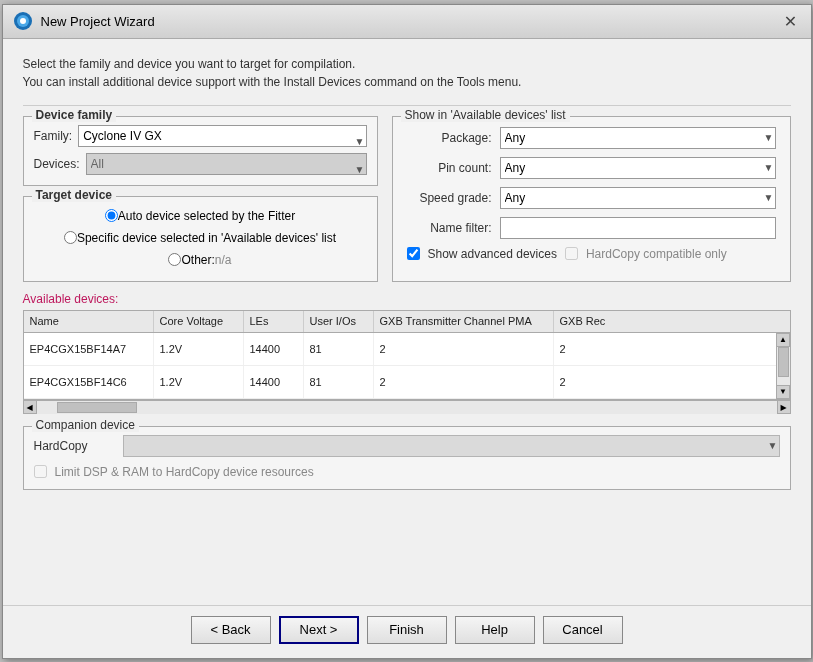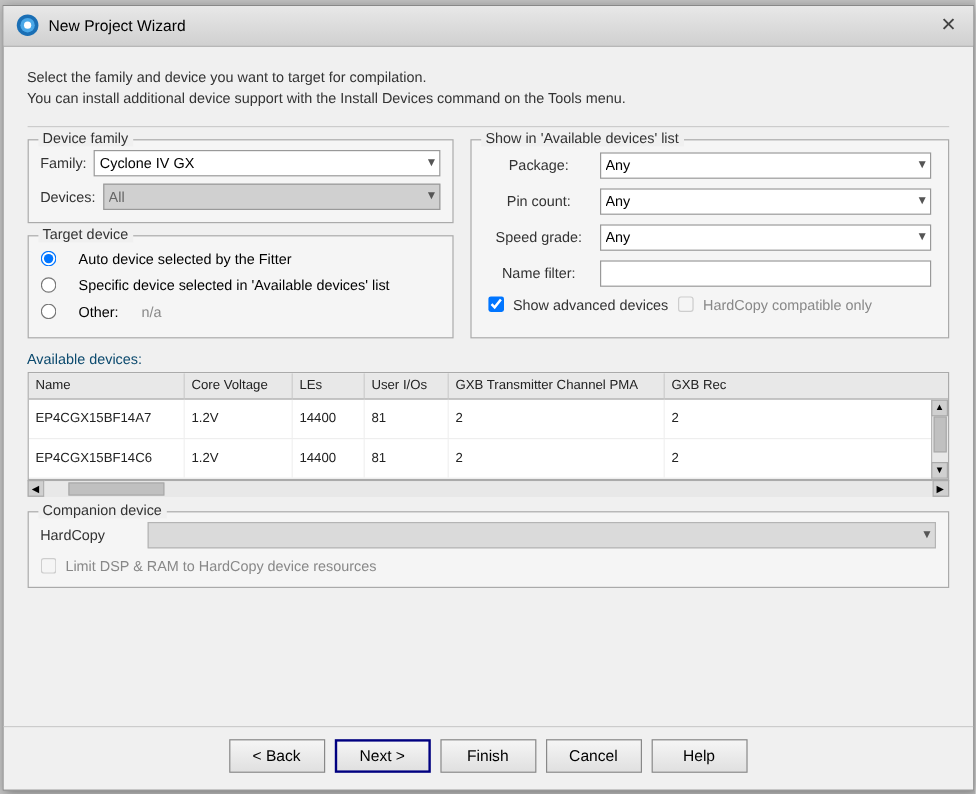--- a/index.html
+++ b/index.html
@@ -100,38 +100,39 @@
       position: relative;
     }
     .group-box-title {
       position: absolute;
       top: -9px;
       left: 8px;
       background: #f0f0f0;
       padding: 0 4px;
       font-size: 12px;
       color: #333;
+      font-weight: bold;
     }
     .form-row {
       display: flex;
       align-items: center;
       margin-bottom: 6px;
       gap: 6px;
     }
     .form-row:last-child { margin-bottom: 0; }
     .form-label {
       font-size: 12px;
       color: #333;
       white-space: nowrap;
     }
     .select-wrapper {
       flex: 1;
       position: relative;
       display: flex;
-      align-items: center;
+      align-items: flex-end;
     }
     .select-wrapper select {
       width: 100%;
       height: 22px;
       border: 1px solid #999;
       background: white;
       font-size: 12px;
       padding: 0 20px 0 4px;
       appearance: none;
       -webkit-appearance: none;
@@ -146,23 +147,24 @@
     }
     .radio-group {
       display: flex;
       flex-direction: column;
       gap: 8px;
       padding: 4px 0;
     }
     .radio-item {
       display: flex;
       align-items: center;
-      gap: 19px;
-      font-size: 12px;
-      cursor: pointer;
+      gap: 0;
+      font-size: 12px;
+      cursor: pointer;
+      justify-content: center;
     }
     .radio-item input[type=radio] {
       margin: 0;
       cursor: pointer;
     }
     .right-group {
       border: 1px solid #aaa;
       background: #f5f5f5;
       padding: 10px 14px 12px 14px;
       position: relative;
@@ -181,21 +183,21 @@
       display: flex;
       align-items: center;
       margin-bottom: 8px;
       gap: 8px;
     }
     .right-form-row:last-child { margin-bottom: 0; }
     .right-label {
       font-size: 12px;
       color: #333;
       width: 85px;
-      text-align: center;
+      text-align: right;
       flex-shrink: 0;
     }
     .right-select-wrapper {
       flex: 1;
       position: relative;
       display: flex;
       align-items: center;
     }
     .right-select-wrapper select {
       width: 100%;
@@ -233,21 +235,21 @@
     }
     .checkbox-label-gray {
       font-size: 12px;
       color: #888;
     }
     .available-section {
       margin-bottom: 8px;
     }
     .available-label {
       font-size: 12px;
-      color: #0c4a6e;
+      color: #be185d;
       margin-bottom: 4px;
     }
     .table-container {
       border: 1px solid #aaa;
       background: white;
       height: 90px;
       overflow: hidden;
       position: relative;
     }
     .table-header {
@@ -622,16 +624,16 @@
         <input type="checkbox" disabled="" style="">
         <span class="checkbox-label-gray">Limit DSP &amp; RAM to HardCopy device resources</span>
       </div>
     </div>
   </div>
 
   <div class="footer-buttons">
     <button class="btn">&lt; Back</button>
     <button class="btn btn-default">Next &gt;</button>
     <button class="btn">Finish</button>
+    <button class="btn">Help</button>
     <button class="btn">Cancel</button>
-    <button class="btn">Help</button>
   </div>
 </div>
 
 </body></html>

